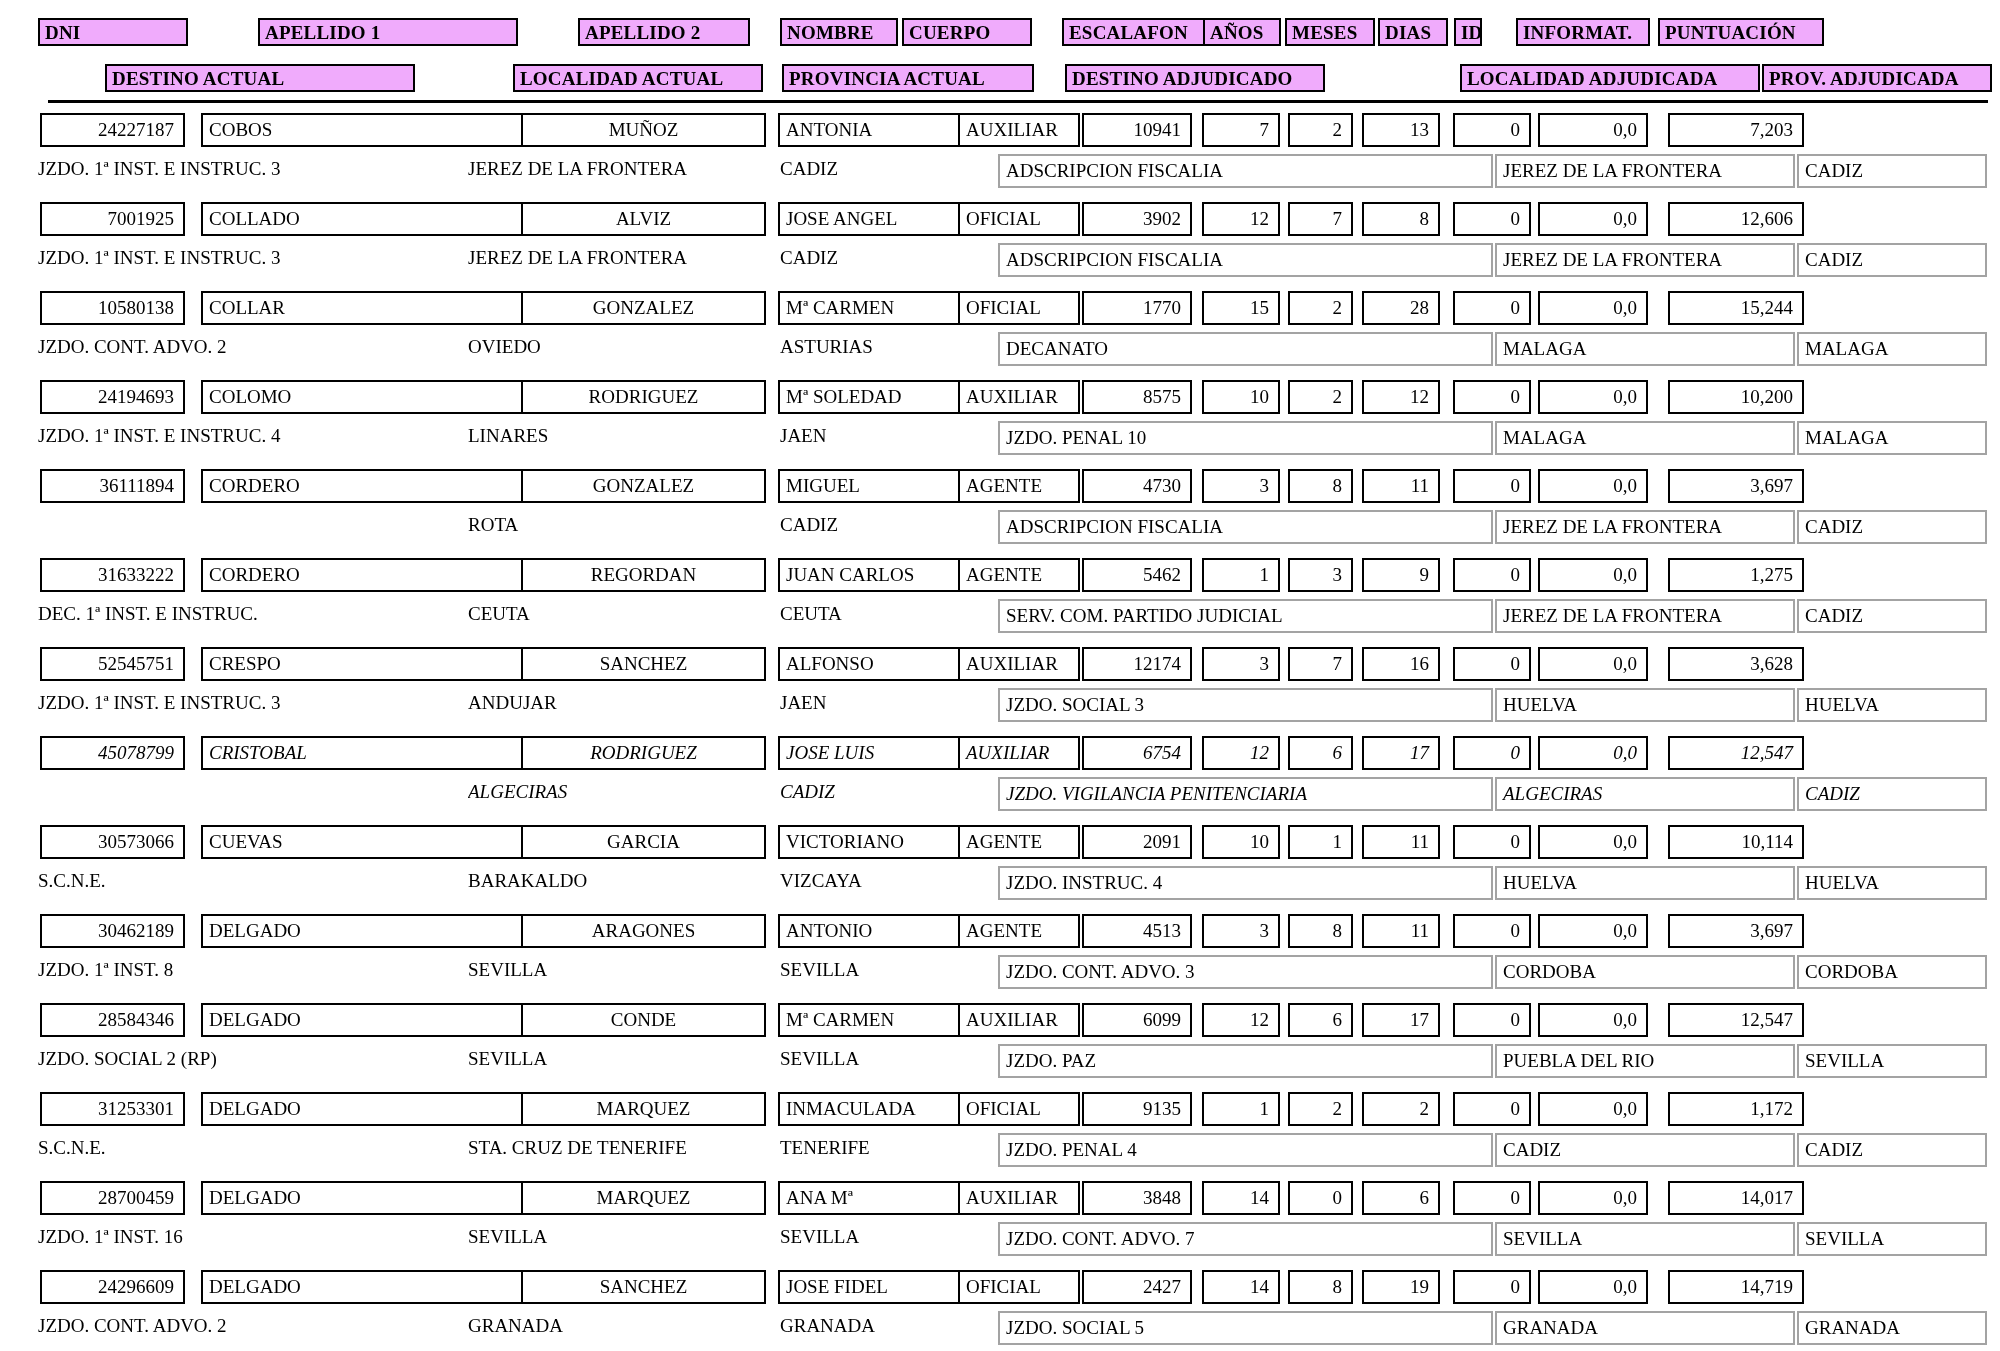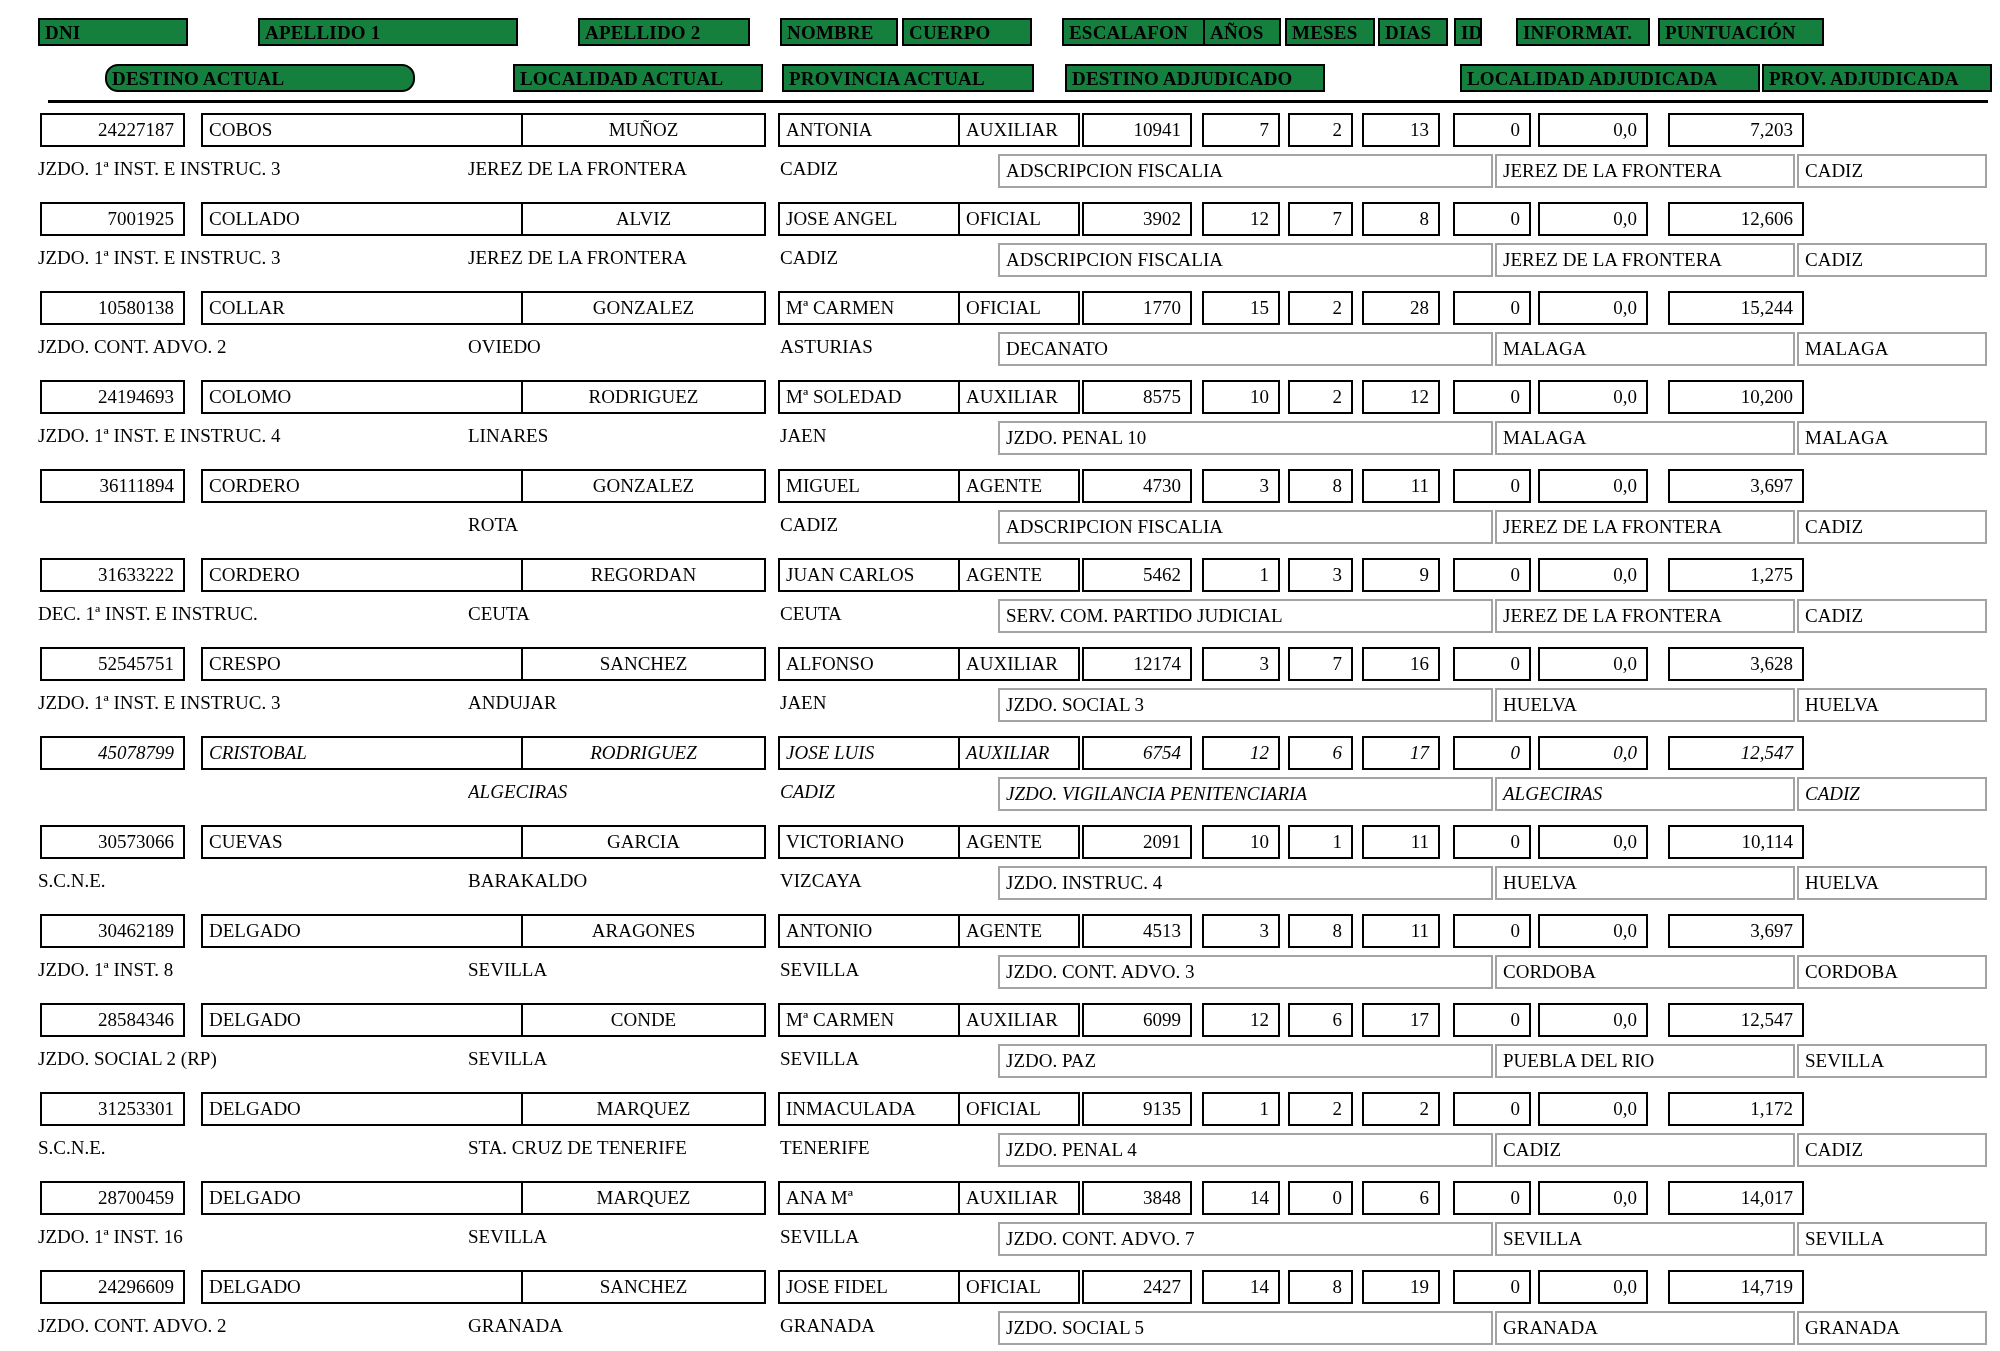--- a/index.html
+++ b/index.html
@@ -23,21 +23,21 @@
   }
 
   
   .header {
     position: relative;
     height: 64px;
   }
   .hdr-cell {
     position: absolute;
     border: 2px solid #000;
-    background: #15803d;
+    background: #f0abfc;
     font-weight: bold;
     font-size: 19px;
     line-height: 26px;
     height: 28px;
     padding: 0 5px;
     box-sizing: border-box;
     white-space: nowrap;
     overflow: hidden;
     letter-spacing: 0.2px;
   }
@@ -137,21 +137,21 @@
       <div class="hdr-cell hdr-row1" style="left: 578px; width: 172px;">APELLIDO 2</div>
       <div class="hdr-cell hdr-row1" style="left: 760px; width: 118px; margin-left: 20px;">NOMBRE</div>
       <div class="hdr-cell hdr-row1" style="left: 902px; width: 130px;">CUERPO</div>
       <div class="hdr-cell hdr-row1" style="left: 1062px; width: 145px;">ESCALAFON</div>
       <div class="hdr-cell hdr-row1" style="left: 1203px; width: 78px;">AÑOS</div>
       <div class="hdr-cell hdr-row1" style="left: 1285px; width: 90px;">MESES</div>
       <div class="hdr-cell hdr-row1" style="left: 1378px; width: 70px;">DIAS</div>
       <div class="hdr-cell hdr-row1" style="left: 1454px; width: 28px;">ID.</div>
       <div class="hdr-cell hdr-row1" style="left: 1516px; width: 134px;">INFORMAT.</div>
       <div class="hdr-cell hdr-row1" style="left: 1658px; width: 166px;">PUNTUACIÓN</div>
-      <div class="hdr-cell hdr-row2" style="left: 105px; width: 310px; border-radius: 13px;">DESTINO ACTUAL</div>
+      <div class="hdr-cell hdr-row2" style="left: 105px; width: 310px;">DESTINO ACTUAL</div>
       <div class="hdr-cell hdr-row2" style="left: 513px; width: 250px;">LOCALIDAD ACTUAL</div>
       <div class="hdr-cell hdr-row2" style="left: 782px; width: 252px;">PROVINCIA ACTUAL</div>
       <div class="hdr-cell hdr-row2" style="left: 1065px; width: 260px;">DESTINO ADJUDICADO</div>
       <div class="hdr-cell hdr-row2" style="left: 1460px; width: 300px;">LOCALIDAD ADJUDICADA</div>
       <div class="hdr-cell hdr-row2" style="left: 1762px; width: 230px;">PROV. ADJUDICADA</div>
     </div>
   <div class="rule"></div>
   <div class="records">
       <div class="record">
         <div class="cell line1 c-dni num">24227187</div>

